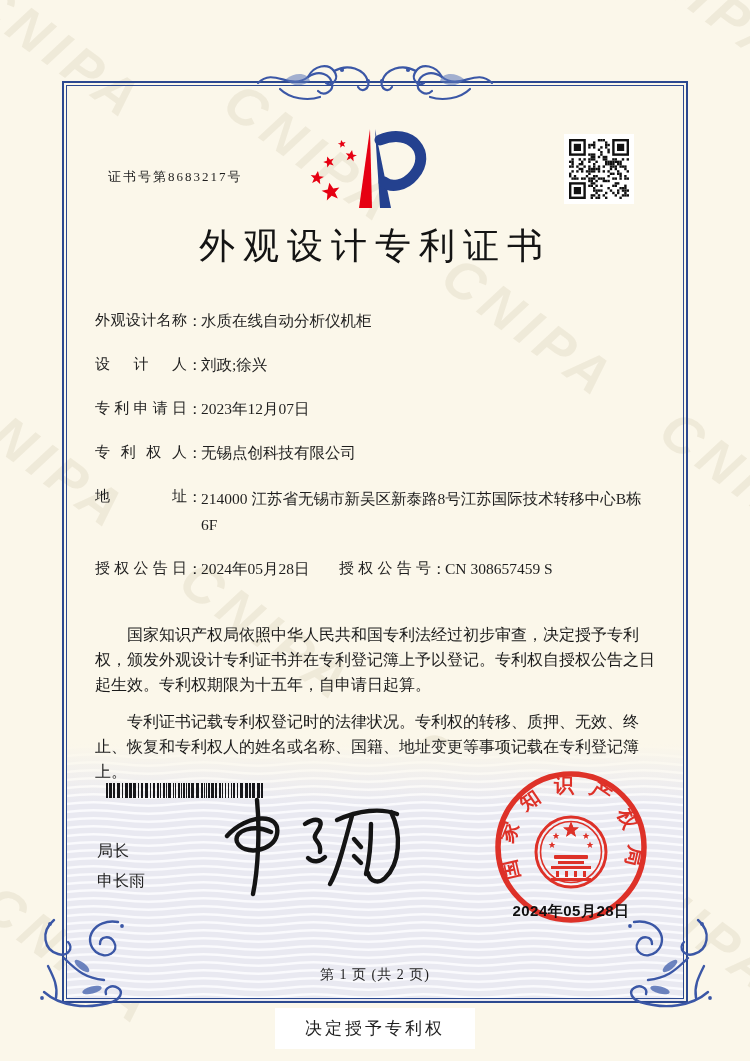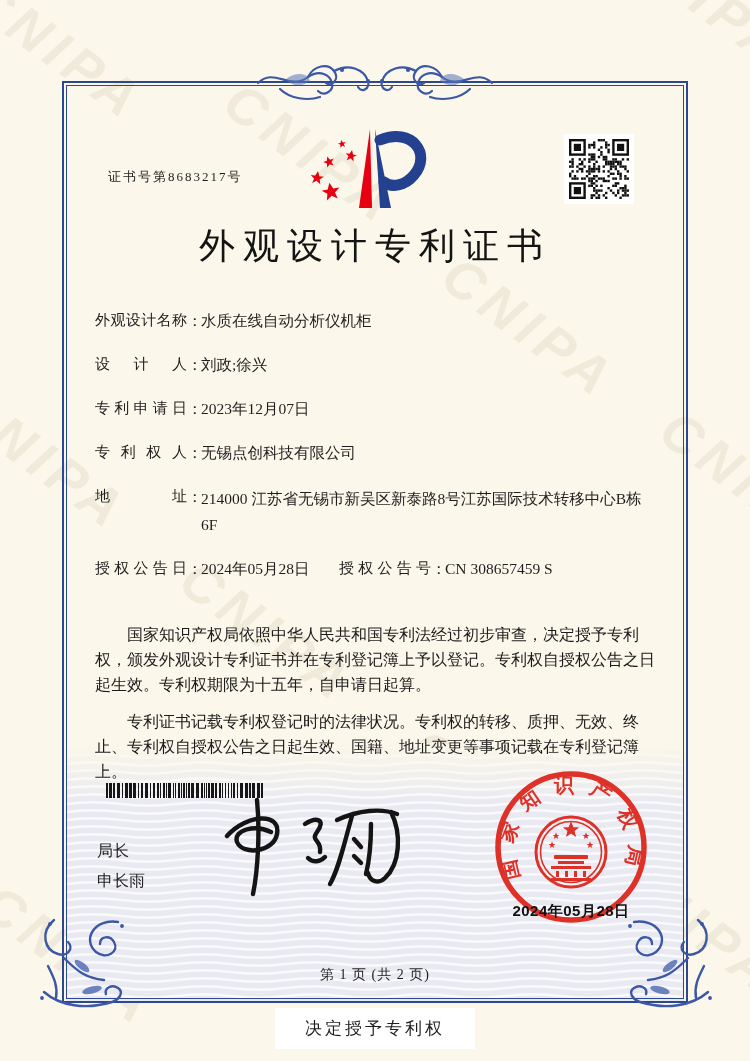--- a/index.html
+++ b/index.html
@@ -364,21 +364,21 @@
   <div class="row grant">
     <span class="flabel">授权公告日</span><span class="colon">：</span><span class="fvalue">2024年05月28日</span>
     <span class="g2">
       <span class="flabel">授权公告号</span><span class="colon">：</span><span class="fvalue">CN 308657459 S</span>
     </span>
   </div>
 </div>
 
 <div class="legal">
   <p>国家知识产权局依照中华人民共和国专利法经过初步审查，决定授予专利权，颁发外观设计专利证书并在专利登记簿上予以登记。专利权自授权公告之日起生效。专利权期限为十五年，自申请日起算。</p>
-  <p>专利证书记载专利权登记时的法律状况。专利权的转移、质押、无效、终止、专利权自授权公告之日起生效、国籍、地址变更等事项记载在专利登记簿上。</p>
+  <p>专利证书记载专利权登记时的法律状况。专利权的转移、质押、无效、终止、恢复和专利权人的姓名或名称、国籍、地址变更等事项记载在专利登记簿上。</p>
 </div>
 
 <div class="barcode">
     <i style="width: 2px; margin-right: 1px;"></i>
     <i style="width: 3px; margin-right: 1px;"></i>
     <i style="width: 2px; margin-right: 2px;"></i>
     <i style="width: 3px; margin-right: 2px;"></i>
     <i style="width: 1px; margin-right: 2px;"></i>
     <i style="width: 3px; margin-right: 1px;"></i>
     <i style="width: 3px; margin-right: 1px;"></i>

